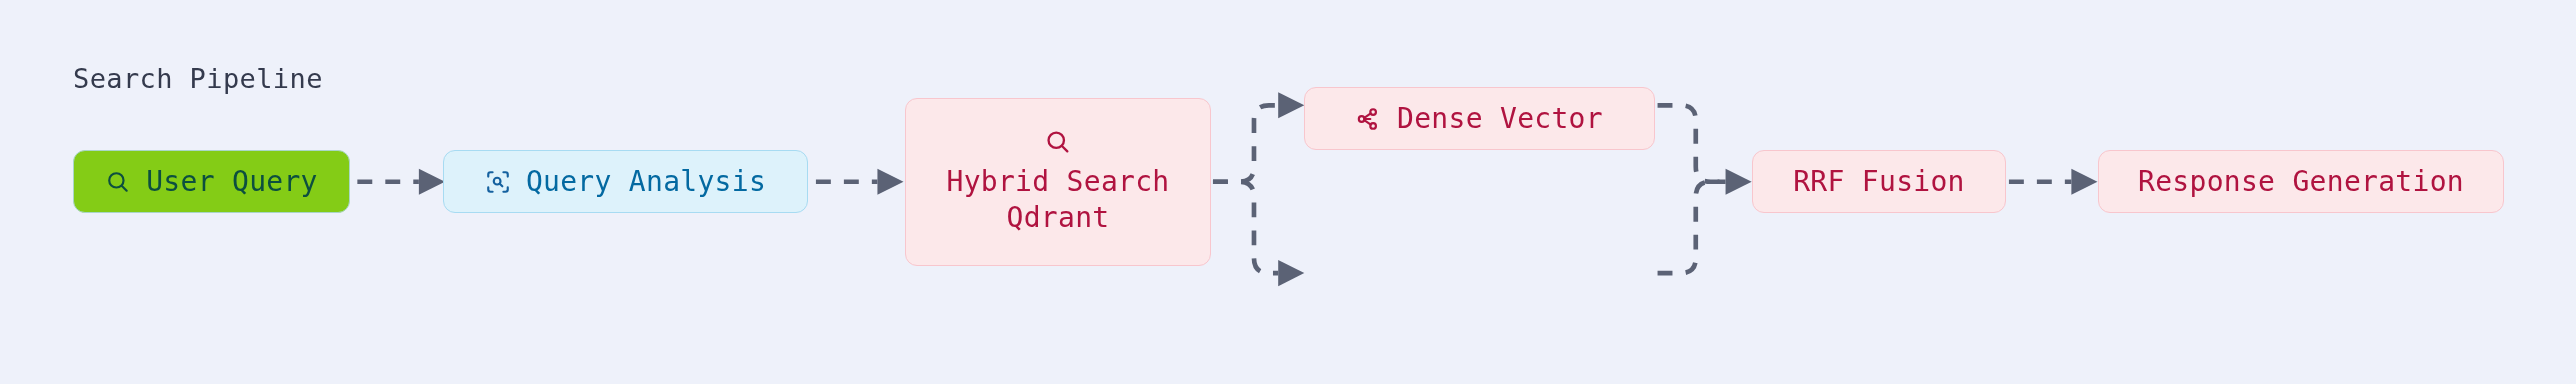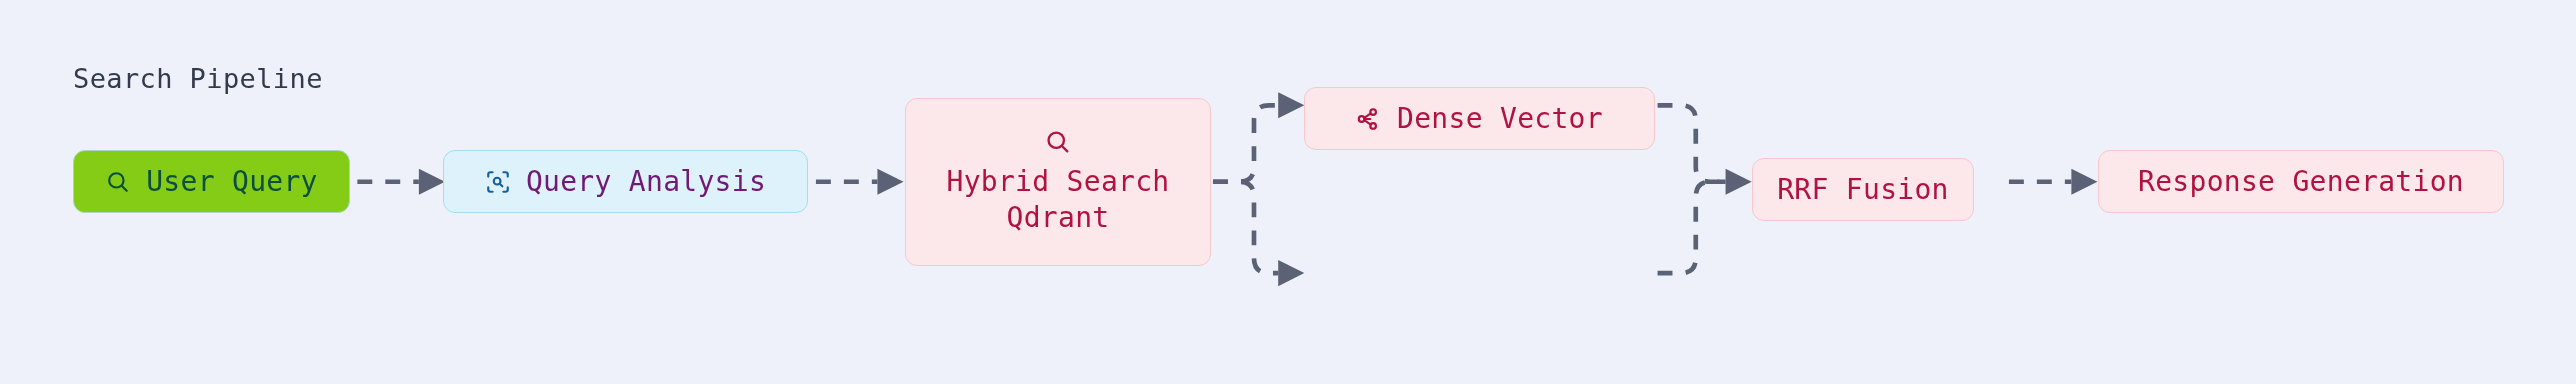--- a/index.html
+++ b/index.html
@@ -64,30 +64,30 @@
   }
   .node-icon {
     display: inline-flex;
     align-items: center;
     justify-content: center;
     flex: 0 0 auto;
   }
 
   
   .pal-green  { background: #84cc16; border-color: #a9d6c7; color: #0c4f3f; }
-  .pal-blue   { background: #ddf2fb; border-color: #a7dbf2; color: #701a75; align-items: center; }
+  .pal-blue   { background: #ddf2fb; border-color: #a7dbf2; color: #0369a1; align-items: center; }
   .pal-pink   { background: #fce8ea; border-color: #f8c6cd; color: #b01340; }
 
   
   #node-user-query       { left: 73px;   top: 150px; width: 277px;  height: 63px; }
   #node-query-analysis   { left: 443px;  top: 150px; width: 365px;  height: 63px; }
   #node-hybrid-search    { left: 905px;  top: 98px; width: 306px;  height: 168px; }
   #node-dense-vector     { left: 1304px; top: 87px;  width: 351px;  height: 63px; }
   #node-sparse-vector    { left: 1304px; top: 241px; width: 351px;  height: 63px; }
-  #node-rrf-fusion       { left: 1752px; top: 158px; width: 222px;  height: 63px; }
+  #node-rrf-fusion       { left: 1752px; top: 150px; width: 254px;  height: 63px; }
   #node-response-gen     { left: 2098px; top: 150px; width: 406px;  height: 63px; }
 
   
   #connectors {
     position: absolute;
     left: 0; top: 0;
     width: 2576px;
     height: 384px;
     pointer-events: none;
   }

